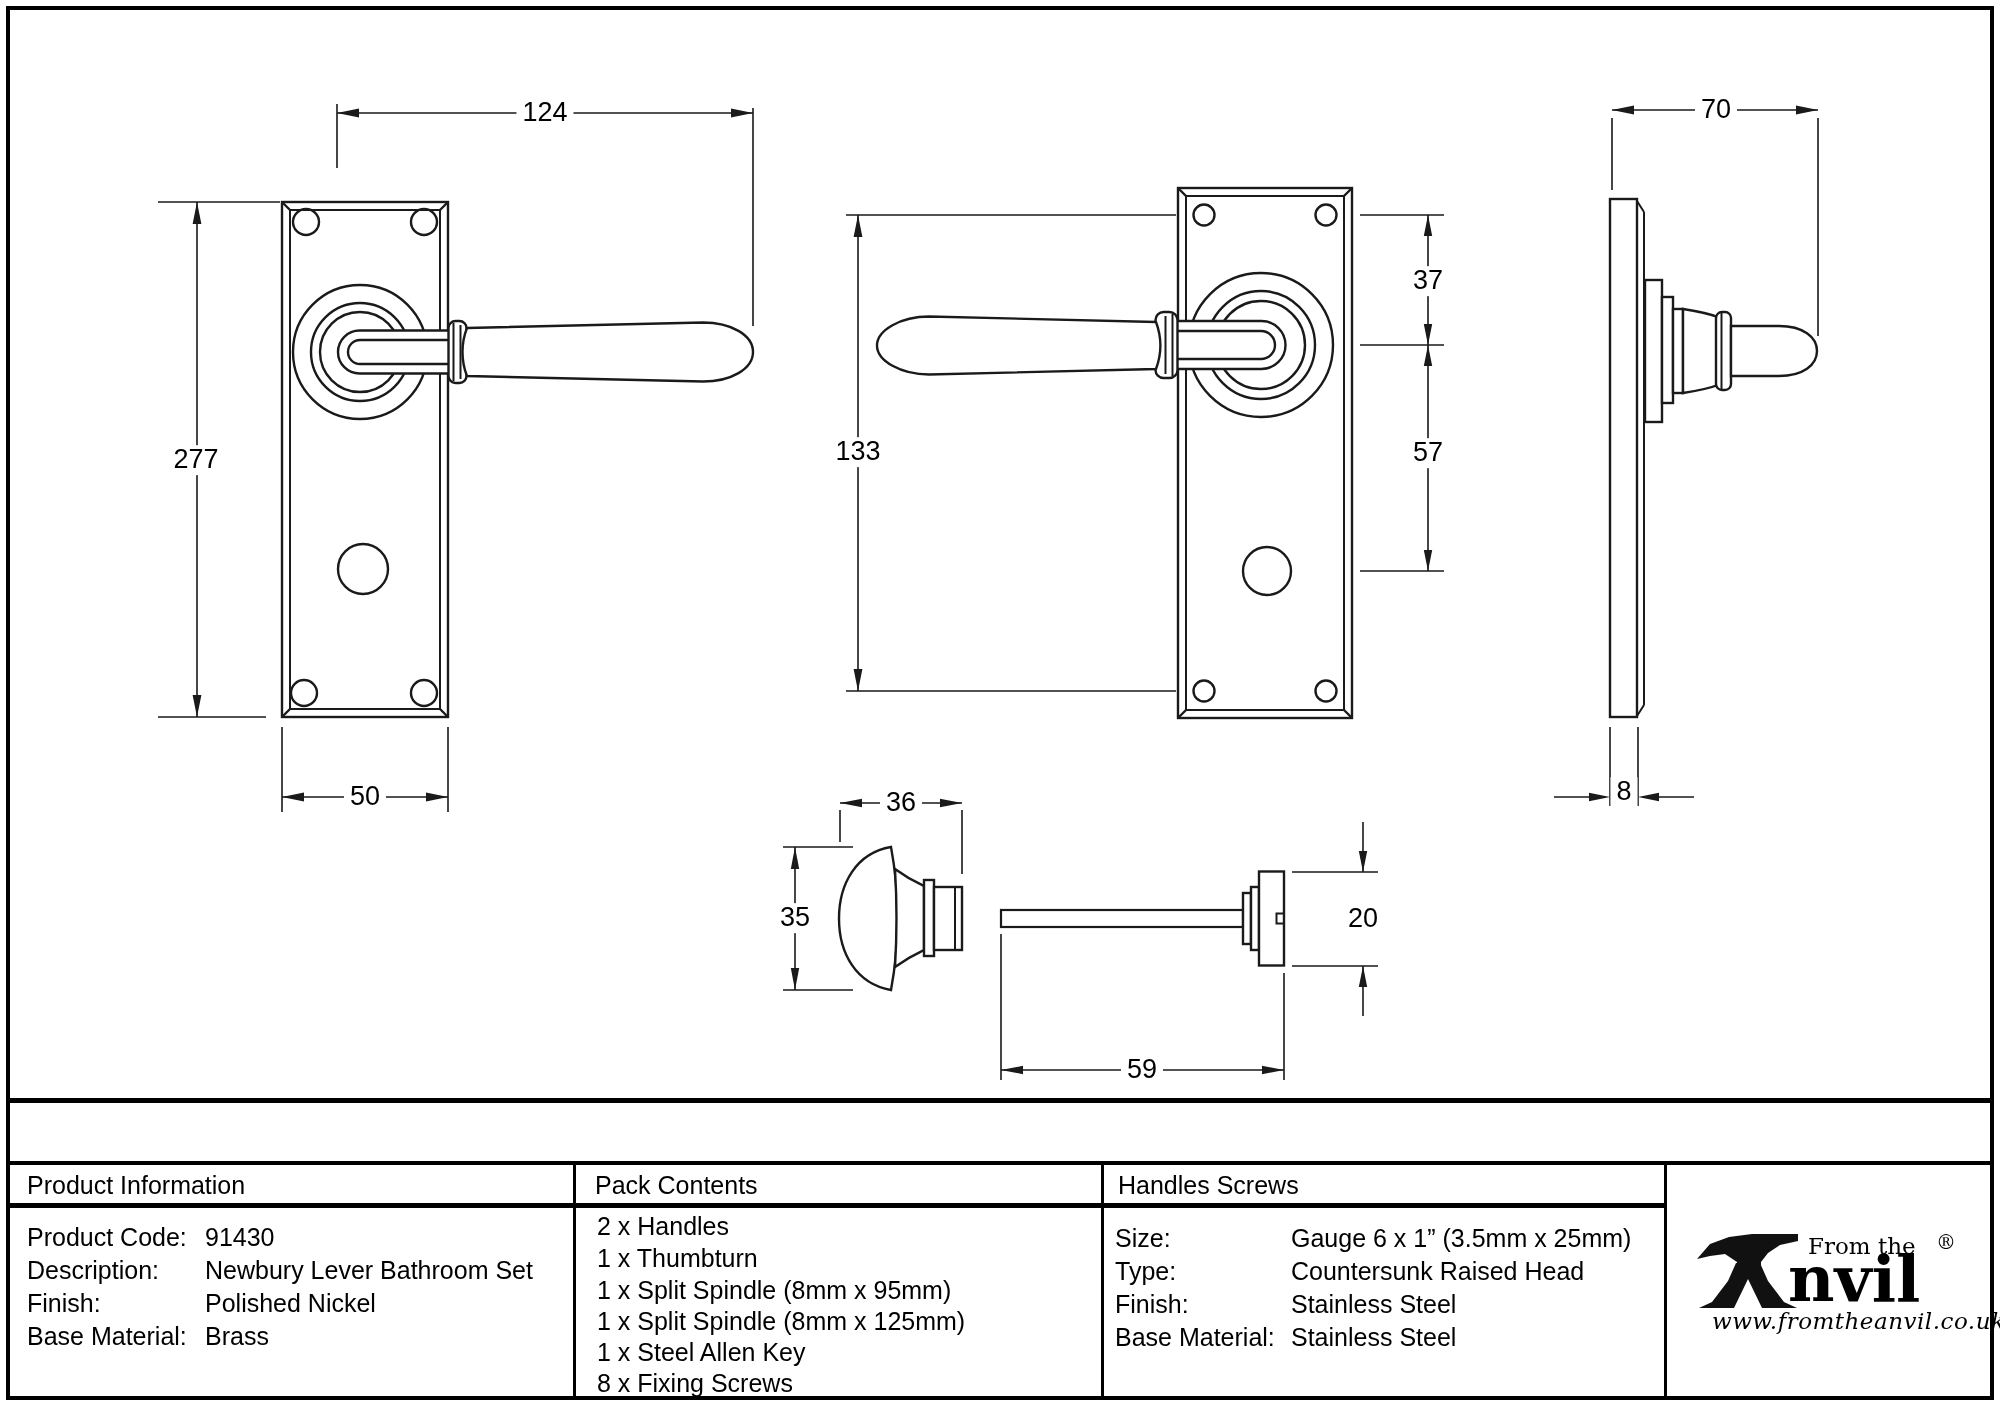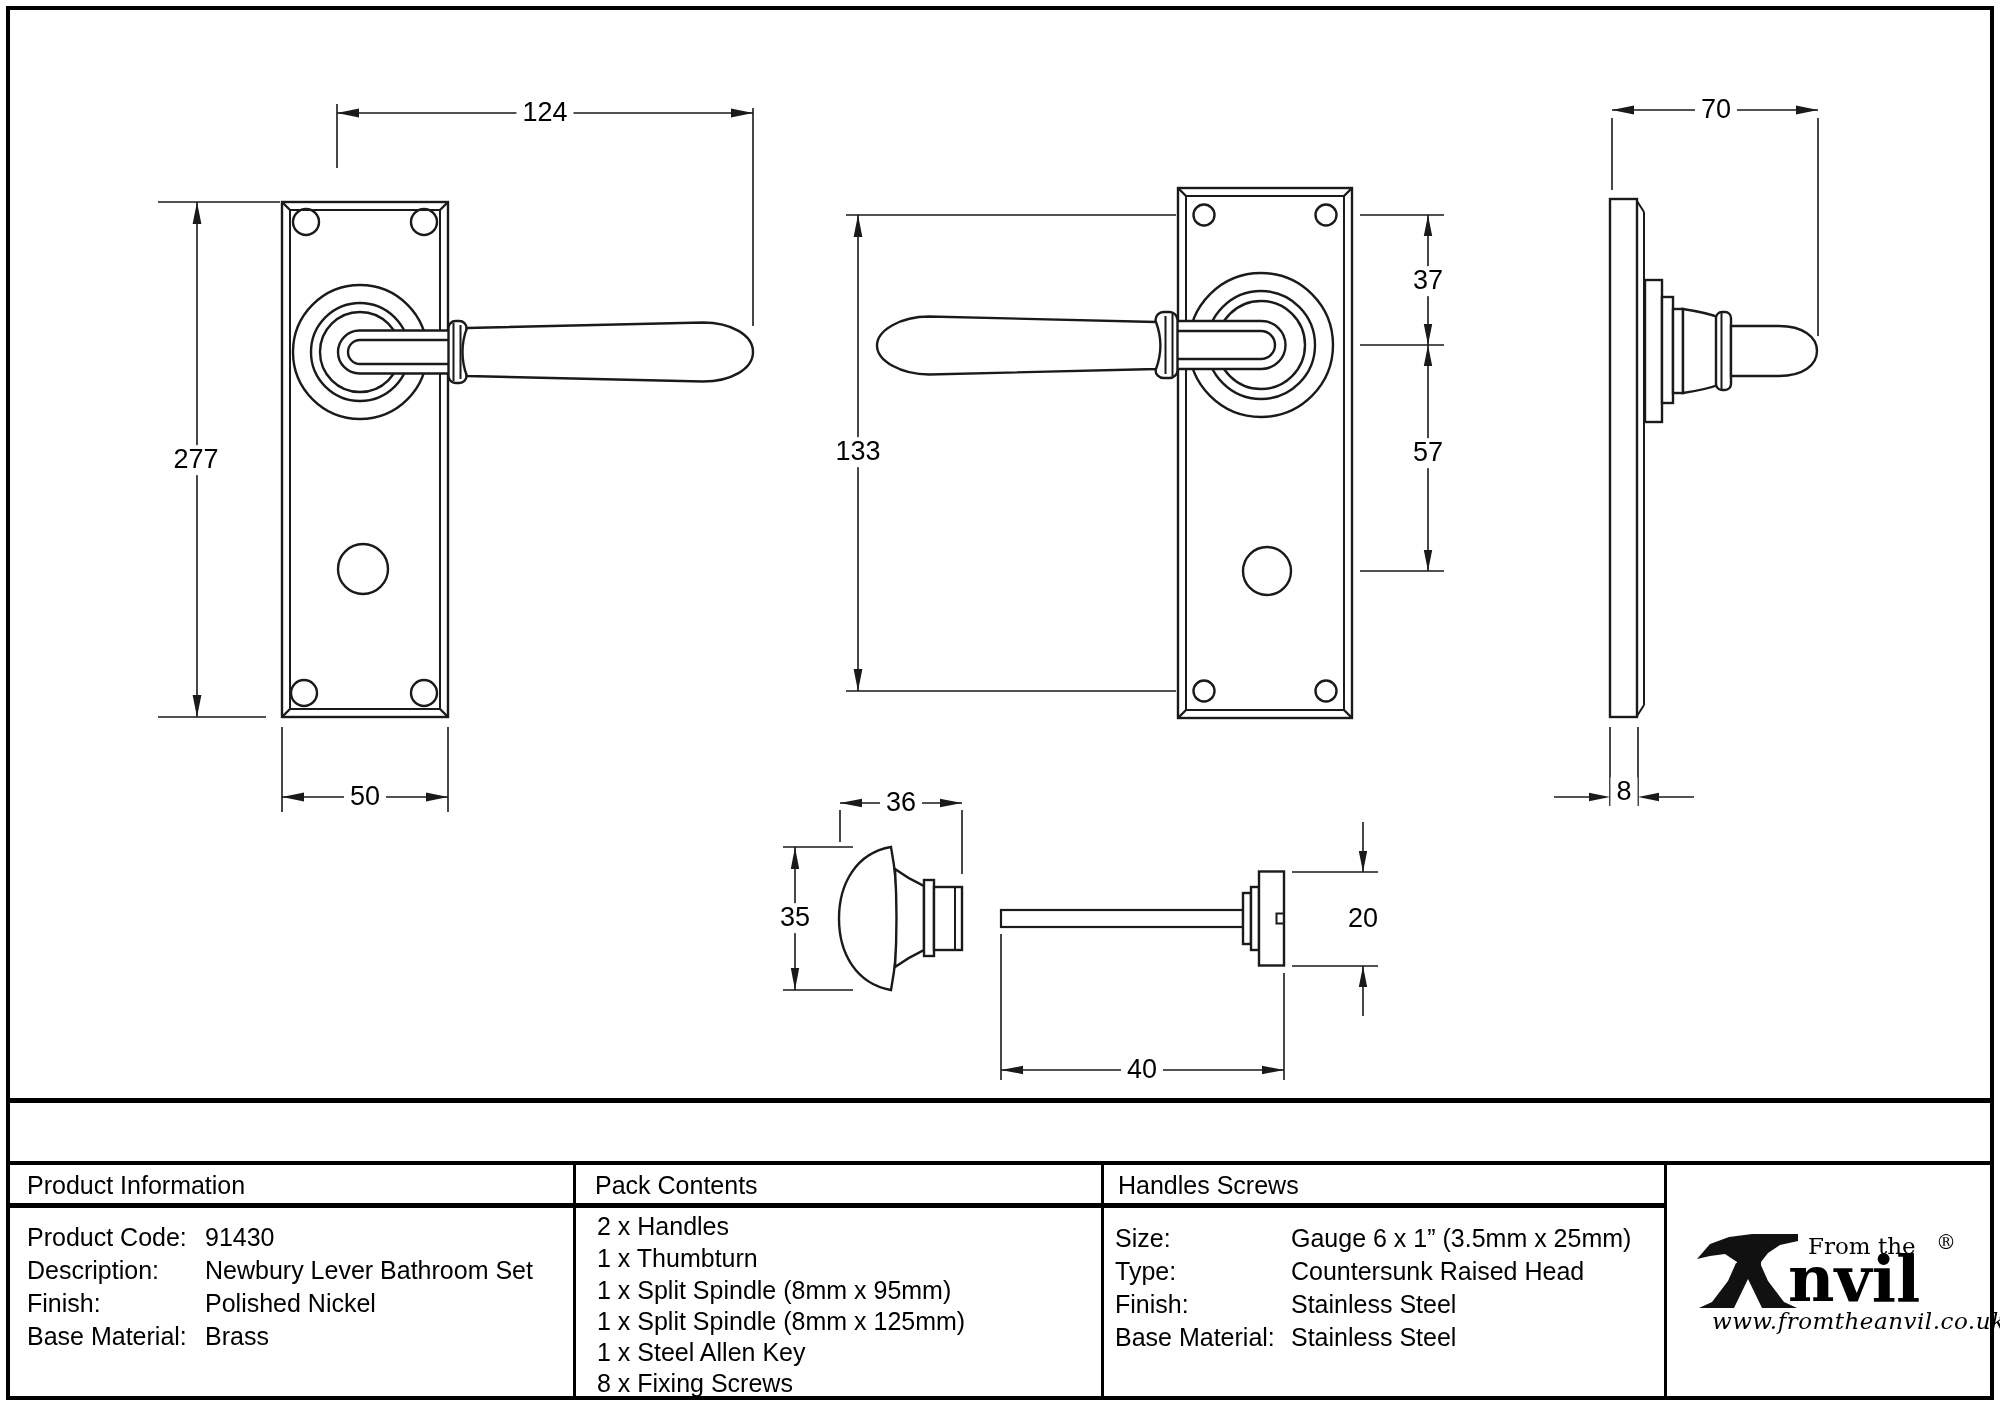--- a/index.html
+++ b/index.html
@@ -152,21 +152,21 @@
   <div class="dim" style="left:545px;top:113px">124</div>
   <div class="dim" style="left:196px;top:460px">277</div>
   <div class="dim" style="left:365px;top:797px">50</div>
   <div class="dim" style="left:858px;top:452px">133</div>
   <div class="dim" style="left:1428px;top:281px">37</div>
   <div class="dim" style="left:1428px;top:453px">57</div>
   <div class="dim" style="left:1716px;top:110px">70</div>
   <div class="dim" style="left:1624px;top:792px">8</div>
   <div class="dim" style="left:901px;top:803px">36</div>
   <div class="dim" style="left:795px;top:918px">35</div>
-  <div class="dim" style="left:1142px;top:1070px">40</div>
+  <div class="dim" style="left:1142px;top:1070px">59</div>
   <div class="dim" style="left:1363px;top:919px">20</div>
 
   <div class="hline" style="left:6px;top:1098px;width:1988px;height:5px"></div>
   <div class="hline" style="left:6px;top:1161px;width:1988px;height:4px"></div>
   <div class="hline" style="left:6px;top:1203px;width:1658px;height:5px"></div>
   <div class="vline" style="left:573px;top:1161px;width:3px;height:237px"></div>
   <div class="vline" style="left:1101px;top:1161px;width:3px;height:237px"></div>
   <div class="vline" style="left:1664px;top:1161px;width:3px;height:237px"></div>
 
 

